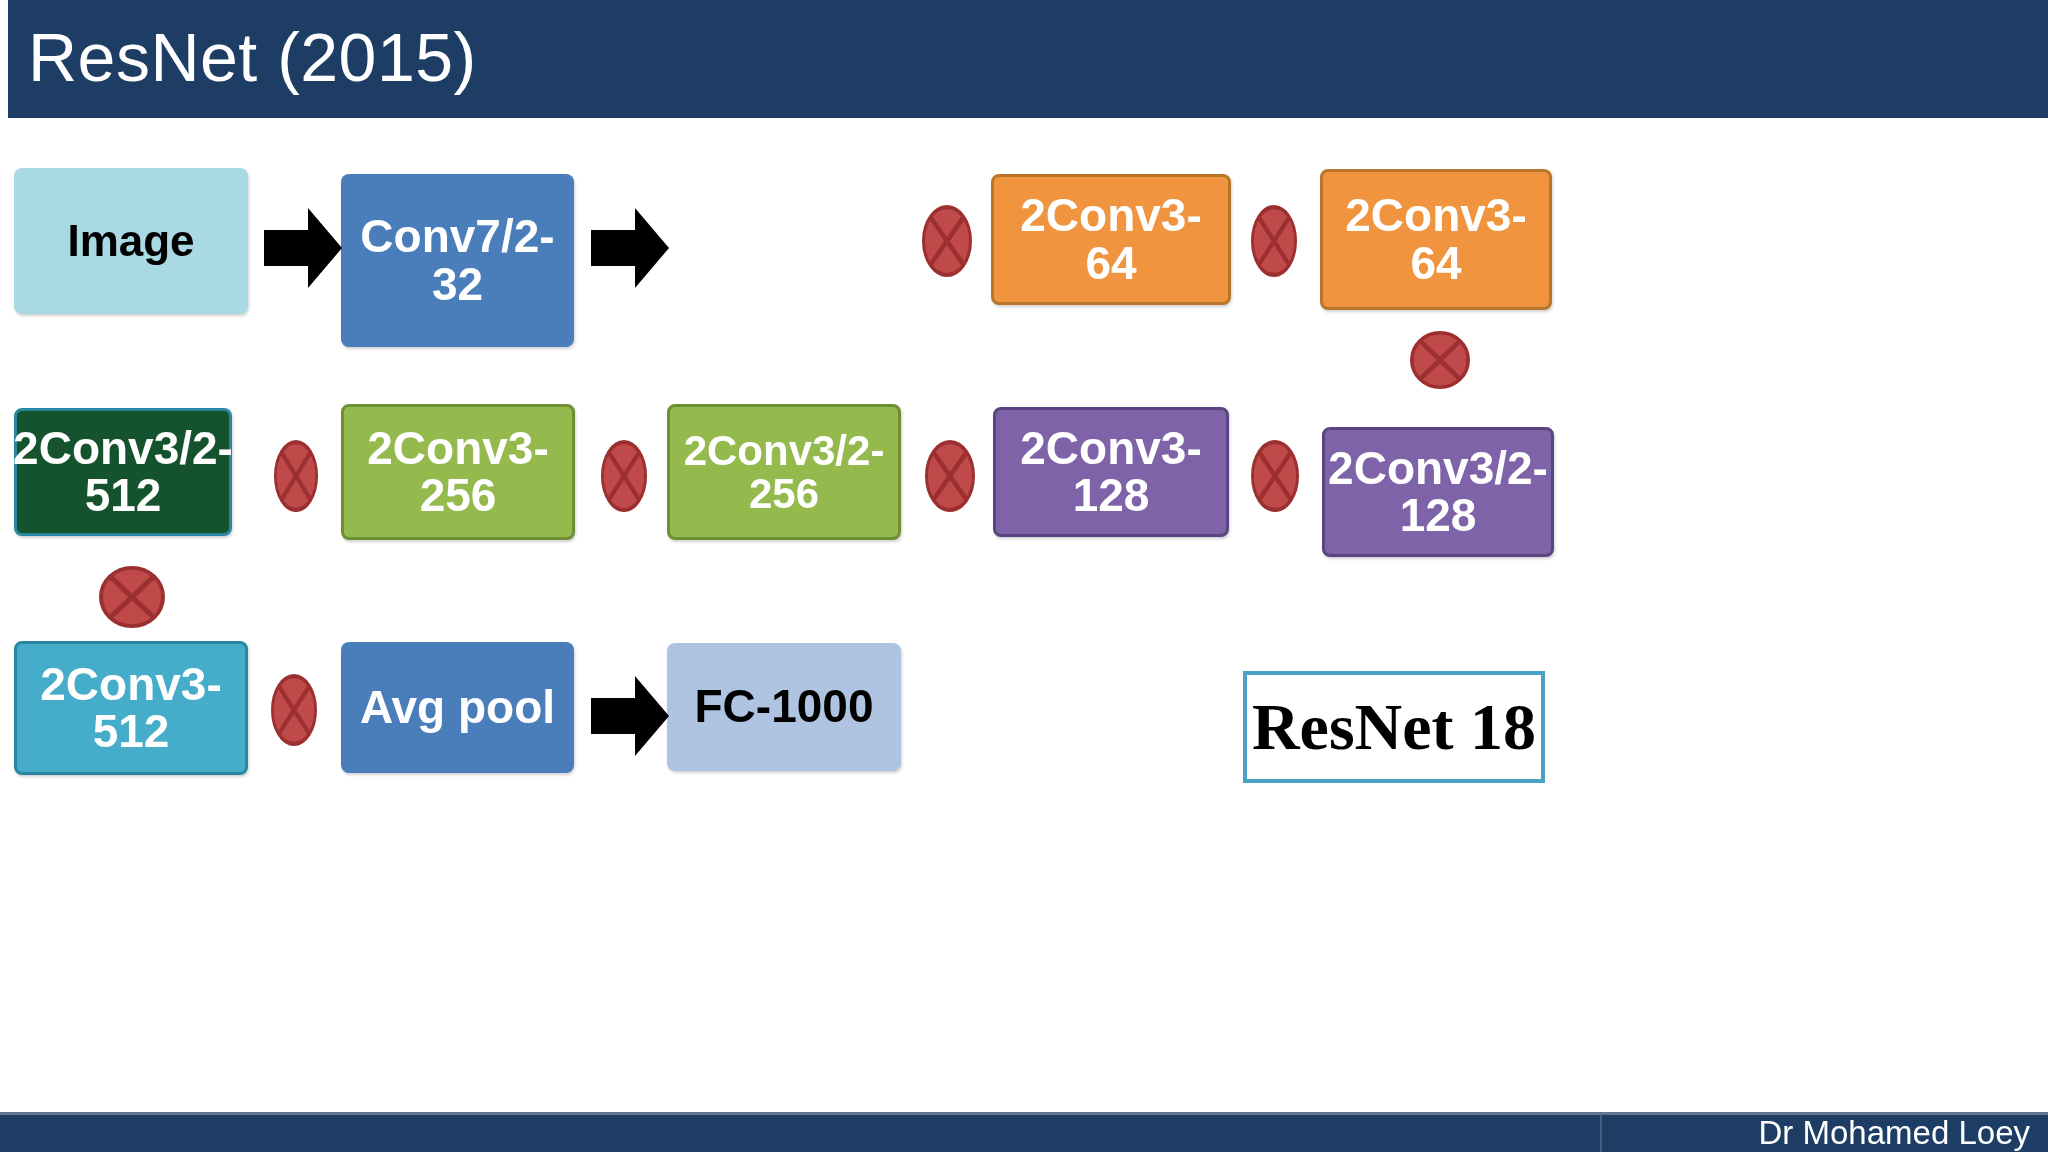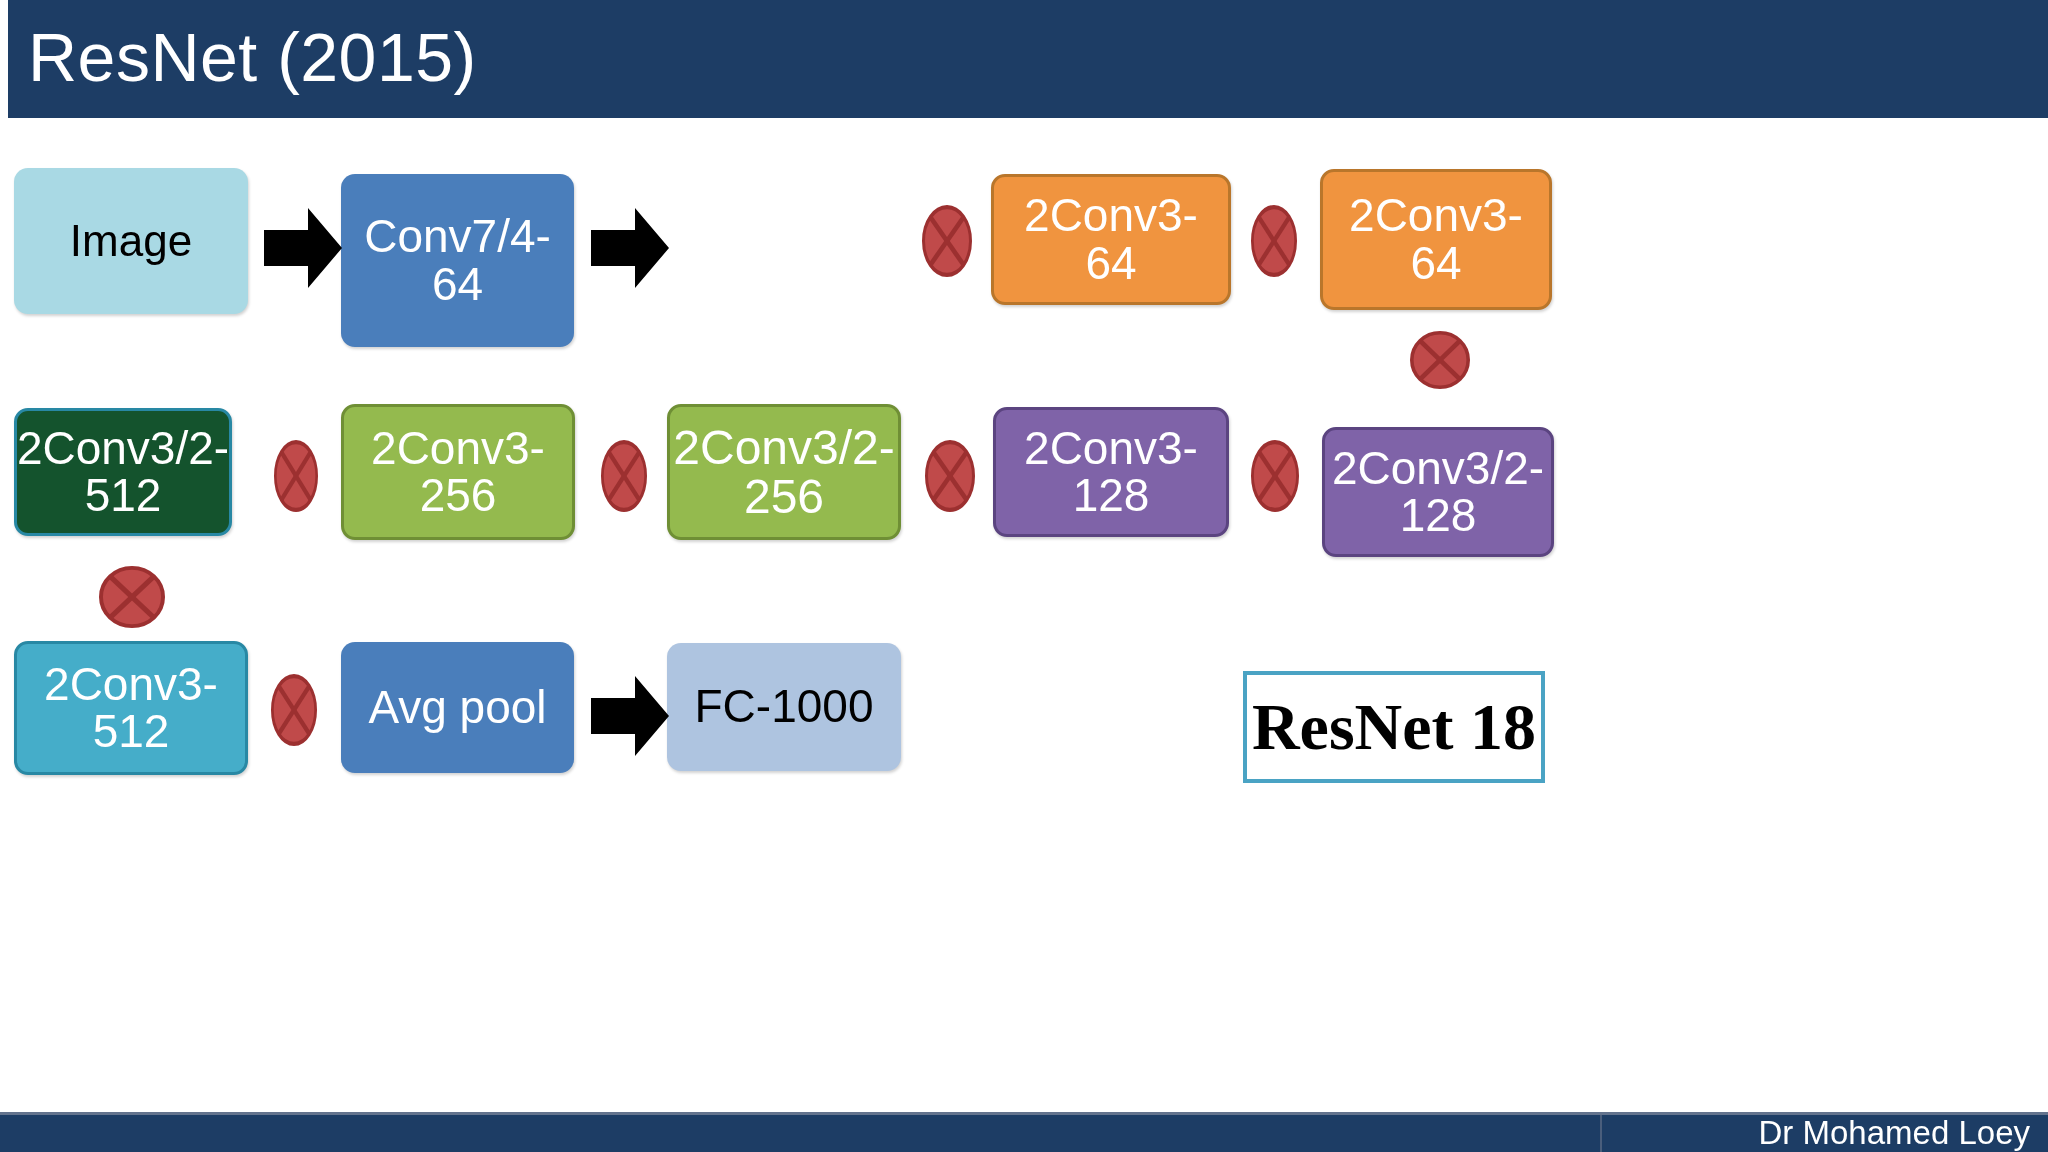--- a/index.html
+++ b/index.html
@@ -70,27 +70,27 @@
     position: absolute;
     left: 0; top: 118px;
     width: 2048px;
     height: 994px;
   }
 
   
   .node {
     position: absolute;
     box-sizing: border-box;
-    border-radius: 14px;
+    border-radius: 8px;
     display: flex;
     align-items: center;
     justify-content: center;
     text-align: center;
     line-height: 1.03;
-    font-weight: normal;
+    font-weight: bold;
     padding: 4px 16px;
     font-family: "Liberation Sans", sans-serif;
     box-shadow: 1px 2px 3px rgba(0,0,0,0.18);
   }
 
   
   .arrow {
     position: absolute;
     width: 78px;
     height: 84px;
@@ -128,35 +128,35 @@
 
 <div id="title-bar">
   <div class="title-text">ResNet (2015)</div>
 </div>
 
 <div id="canvas">
     <div class="node" style="left: 14px; top: 50px; width: 234px; height: 146px; background: rgb(169, 217, 228); color: rgb(0, 0, 0); font-size: 44px;">
       <span>Image</span>
     </div>
     <div class="node" style="left: 341px; top: 56px; width: 233px; height: 173px; background: rgb(74, 126, 187); color: rgb(255, 255, 255); font-size: 46px;">
-      <span>Conv7/4-64</span>
+      <span>Conv7/2-32</span>
     </div>
     <div class="node" style="left: 991px; top: 56px; width: 240px; height: 131px; background: rgb(240, 148, 63); border: 3px solid rgb(185, 118, 43); color: rgb(255, 255, 255); font-size: 46px;">
       <span>2Conv3-64</span>
     </div>
     <div class="node" style="left: 1320px; top: 51px; width: 232px; height: 141px; background: rgb(240, 148, 63); border: 3px solid rgb(185, 118, 43); color: rgb(255, 255, 255); font-size: 46px;">
       <span>2Conv3-64</span>
     </div>
     <div class="node" style="left: 14px; top: 290px; width: 218px; height: 128px; background: #14532d; border: 3px solid rgb(40, 136, 164); color: rgb(255, 255, 255); font-size: 46px; align-items: center;">
       <span>2Conv3/2-512</span>
     </div>
     <div class="node" style="left: 341px; top: 286px; width: 234px; height: 136px; background: rgb(148, 186, 78); border: 3px solid rgb(111, 143, 53); color: rgb(255, 255, 255); font-size: 46px;">
       <span>2Conv3-256</span>
     </div>
-    <div class="node" style="left: 667px; top: 286px; width: 234px; height: 136px; background: rgb(148, 186, 78); border: 3px solid rgb(111, 143, 53); color: rgb(255, 255, 255); font-size: 48px;">
+    <div class="node" style="left: 667px; top: 286px; width: 234px; height: 136px; background: rgb(148, 186, 78); border: 3px solid rgb(111, 143, 53); color: rgb(255, 255, 255); font-size: 42px;">
       <span>2Conv3/2-256</span>
     </div>
     <div class="node" style="left: 993px; top: 289px; width: 236px; height: 130px; background: rgb(127, 99, 168); border: 3px solid rgb(91, 68, 128); color: rgb(255, 255, 255); font-size: 46px;">
       <span>2Conv3-128</span>
     </div>
     <div class="node" style="left: 1322px; top: 289px; width: 232px; height: 130px; background: rgb(127, 99, 168); border: 3px solid rgb(91, 68, 128); color: rgb(255, 255, 255); font-size: 46px; margin-top: 20px;">
       <span>2Conv3/2-128</span>
     </div>
     <div class="node" style="left: 14px; top: 523px; width: 234px; height: 134px; background: rgb(69, 173, 201); border: 3px solid rgb(40, 136, 164); color: rgb(255, 255, 255); font-size: 46px;">
       <span>2Conv3-512</span>

